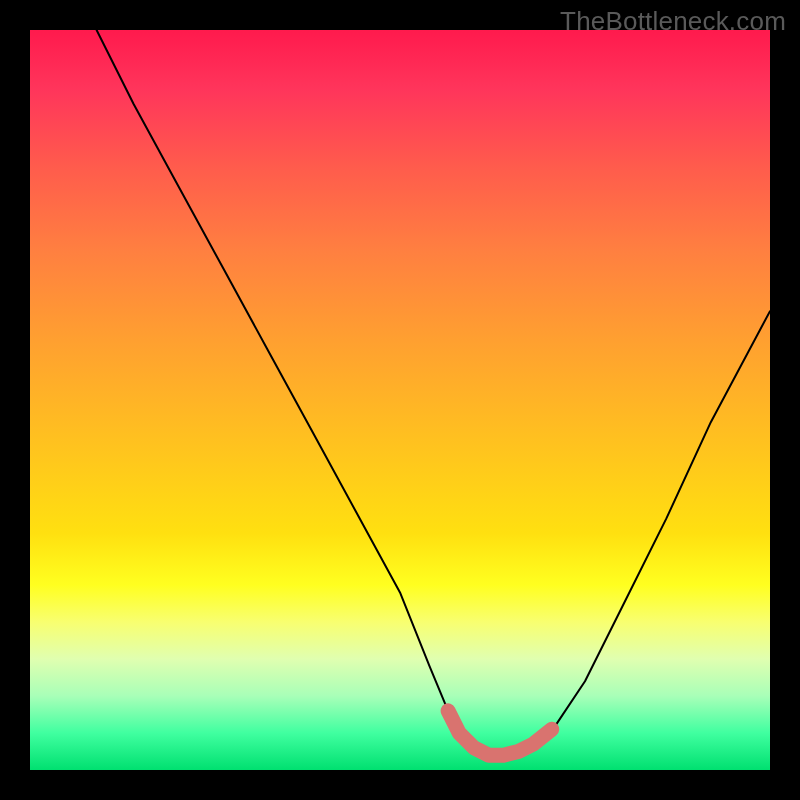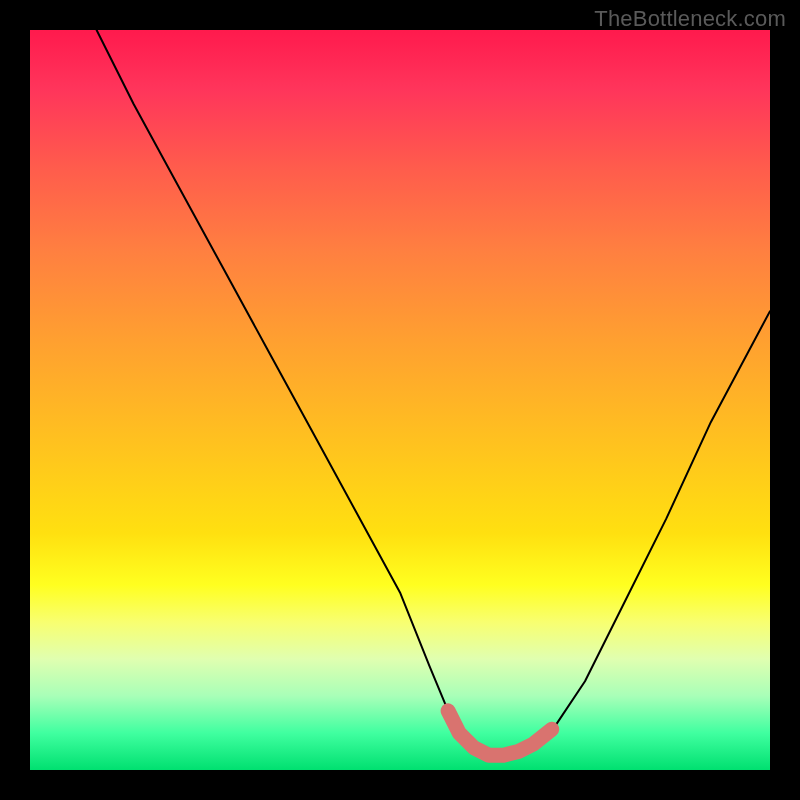--- a/index.html
+++ b/index.html
@@ -39,21 +39,21 @@
       #a8ffb8 90%,
       #40ffa0 95%,
       #00e070 100%
     );
   }
   .watermark {
     position: absolute;
     top: 6px;
     right: 14px;
     font-family: Arial, Helvetica, sans-serif;
-    font-size: 22px;
+    font-size: 26px;
     color: #5a5a5a;
     letter-spacing: 0.2px;
   }
   svg.overlay {
     position: absolute;
     left: 0;
     top: 0;
     width: 740px;
     height: 740px;
   }

